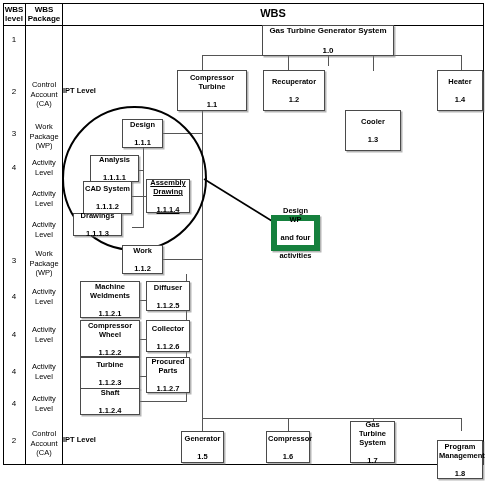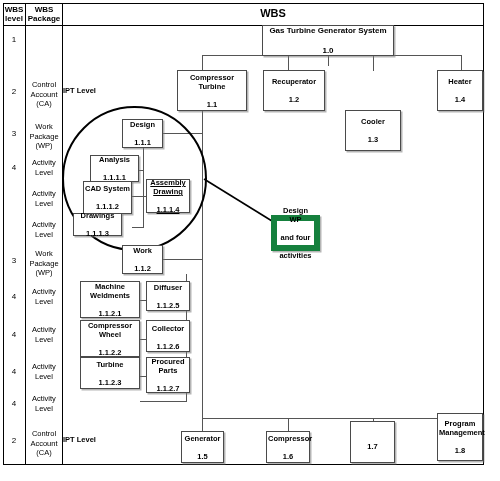--- a/index.html
+++ b/index.html
@@ -340,20 +340,26 @@
     </span>
   </div>
 
   <div class="node" style="left:80px; top:357px; width:60px; height:32px;">
     <span>
       <span>Turbine</span><br>
       <span>1.1.2.3</span>
     </span>
   </div>
 
+  <div class="node" style="left:80px; top:388px; width:60px; height:27px;">
+    <span>
+      <span>Shaft</span><br>
+      <span>1.1.2.4</span>
+    </span>
+  </div>
 
   <div class="node" style="left:146px; top:281px; width:44px; height:30px;">
     <span>
       <span>Diffuser</span><br>
       <span>1.1.2.5</span>
     </span>
   </div>
 
   <div class="node" style="left:146px; top:320px; width:44px; height:32px;align-items:flex-end;">
     <span>
@@ -378,26 +384,26 @@
 
   <div class="node" style="left:266px; top:431px; width:44px; height:32px;">
     <span>
       <span>Compressor</span><br>
       <span>1.6</span>
     </span>
   </div>
 
   <div class="node" style="left:350px; top:421px; width:45px; height:42px;">
     <span>
-      <br>
+      <span>Gas Turbine System</span><br>
       <span>1.7</span>
     </span>
   </div>
 
-  <div class="node" style="left:437px; top:413px; width:46px; height:48px;">
+  <div class="node" style="left:437px; top:440px; width:46px; height:39px;">
     <span>
       <span>Program Management</span><br>
       <span>1.8</span>
     </span>
   </div>
 
   <div class="node" style="left:271px; top:215px; width:49px; height:36px; border:6px solid #15803d;">
     <span>
       <span>Design WP</span><br>
       <span>and four</span><br>

